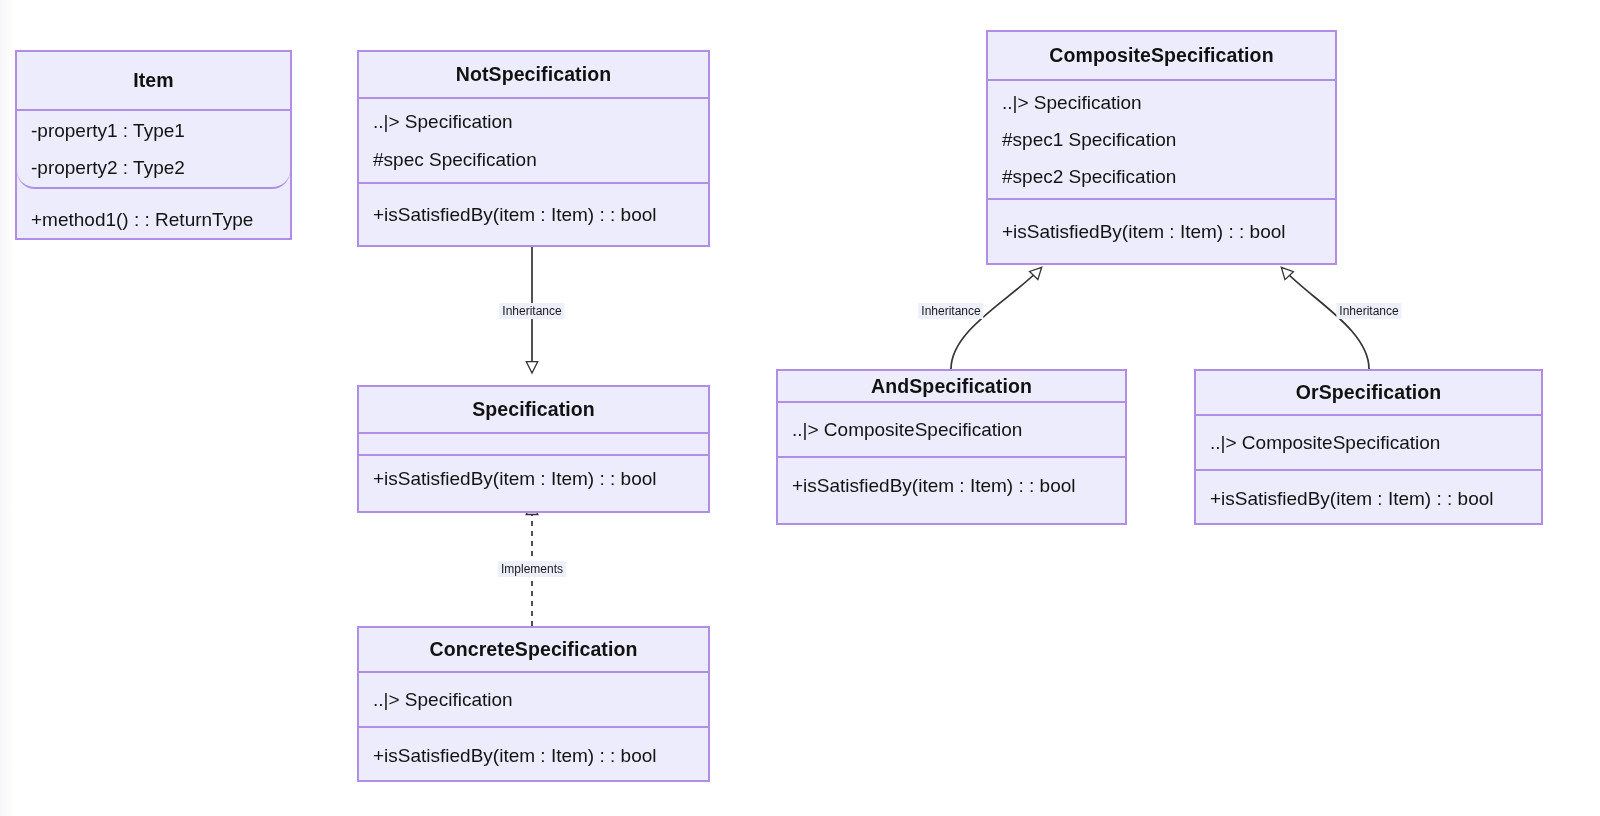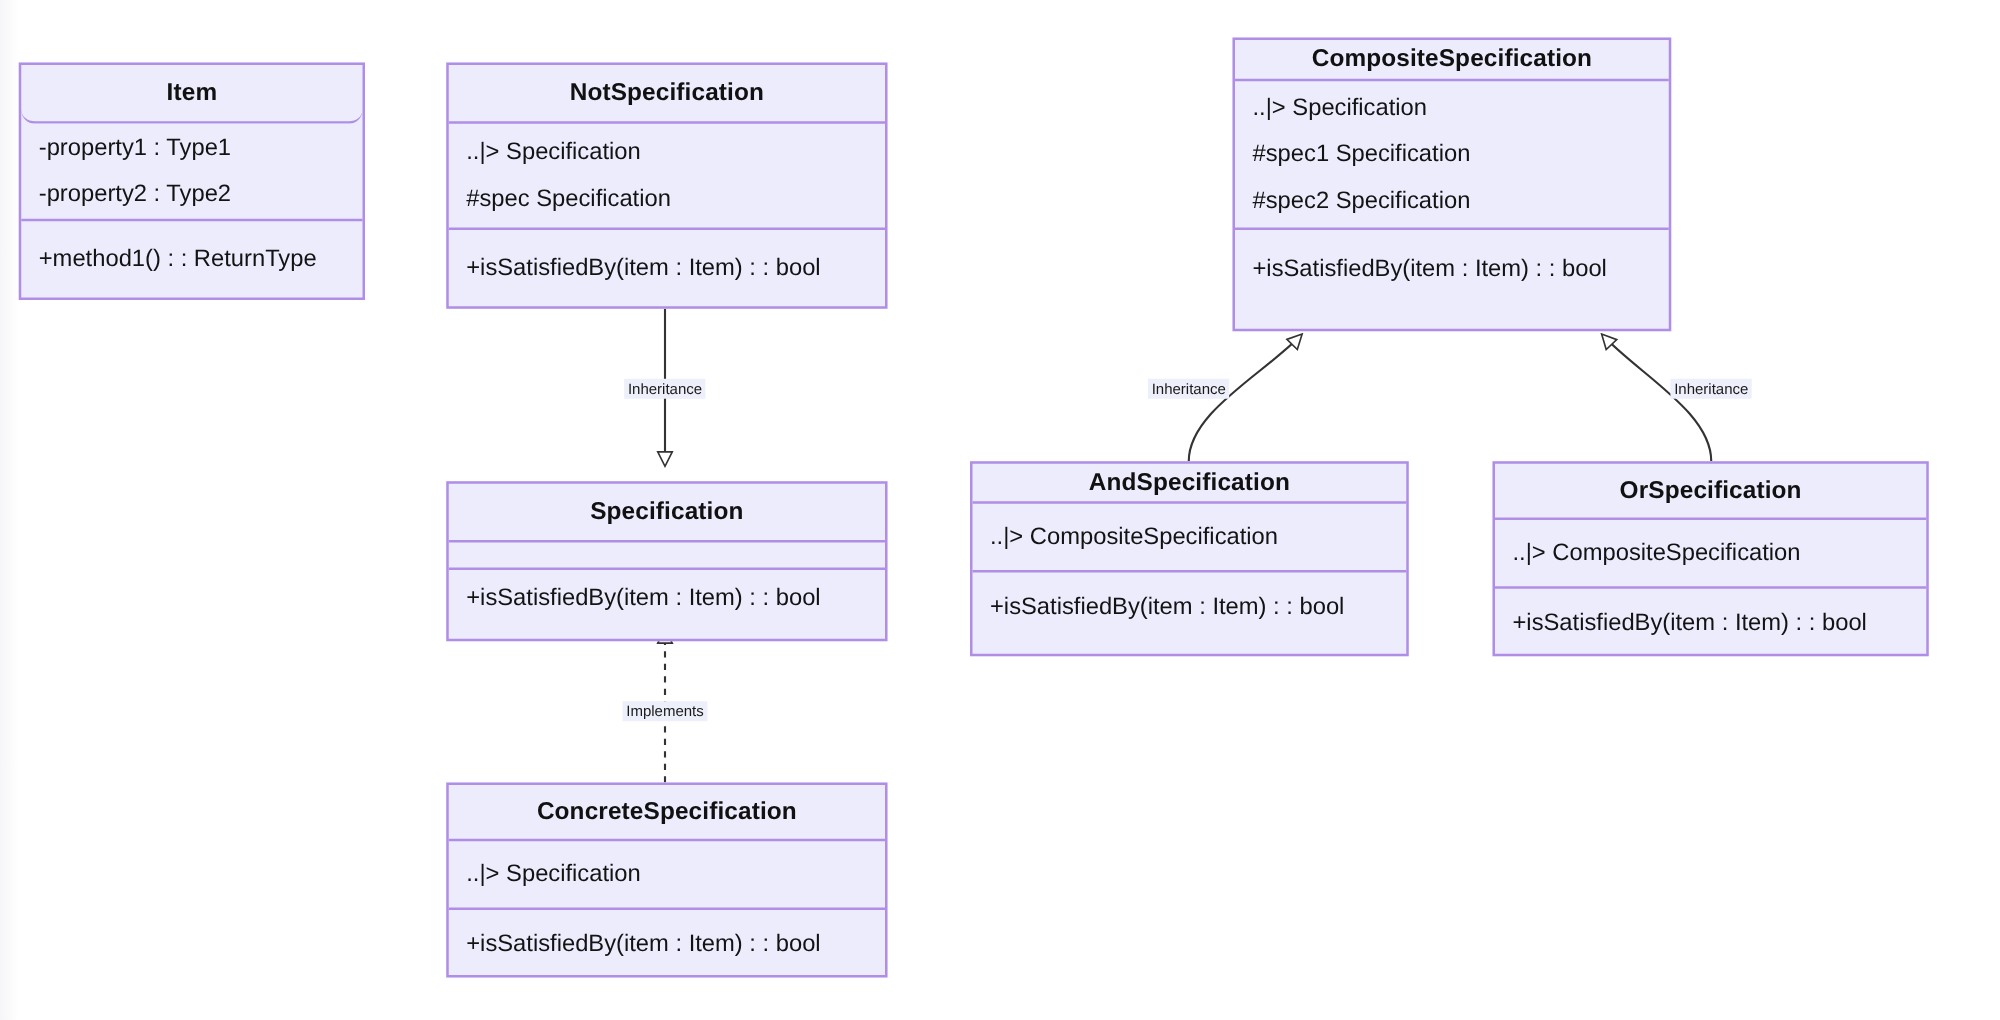--- a/index.html
+++ b/index.html
@@ -114,24 +114,24 @@
     <g>
       <path d="M951,369 C951,330 1010,300 1041,268" fill="none" stroke="#333333" stroke-width="1.7" marker-end="url(#hollow-tri)"></path>
     </g>
 
     <g>
       <path d="M1369,369 C1369,330 1312,300 1282,268" fill="none" stroke="#333333" stroke-width="1.7" marker-end="url(#hollow-tri)"></path>
     </g>
   </svg>
 
   <div class="uml-class" style="left:15px; top:50px; width:277px; height:190px;">
-    <div class="compartment title-compartment" style="height:47px;border-radius:11px;">
+    <div class="compartment title-compartment" style="height:59px;">
       <span>Item</span>
     </div>
-    <div class="compartment members-compartment" style="height:78px;">
+    <div class="compartment members-compartment" style="height:78px;border-radius:18px;">
       <div class="member-line">-property1 : Type1</div>
       <div class="member-line">-property2 : Type2</div>
     </div>
     <div class="compartment methods-compartment" style="height:61px;border-radius:16px;">
       <div class="member-line">+method1() : : ReturnType</div>
     </div>
   </div>
 
   <div class="uml-class" style="left:357px; top:50px; width:353px; height:197px;">
     <div class="compartment title-compartment" style="height:47px;">
@@ -140,21 +140,21 @@
     <div class="compartment members-compartment" style="height:85px;">
       <div class="member-line">..|&gt; Specification</div>
       <div class="member-line">#spec Specification</div>
     </div>
     <div class="compartment methods-compartment" style="height:61px;">
       <div class="member-line">+isSatisfiedBy(item : Item) : : bool</div>
     </div>
   </div>
 
   <div class="uml-class" style="left:986px; top:30px; width:351px; height:235px;">
-    <div class="compartment title-compartment" style="height:33px;">
+    <div class="compartment title-compartment" style="height:49px;">
       <span>CompositeSpecification</span>
     </div>
     <div class="compartment members-compartment" style="height:119px;">
       <div class="member-line">..|&gt; Specification</div>
       <div class="member-line">#spec1 Specification</div>
       <div class="member-line">#spec2 Specification</div>
     </div>
     <div class="compartment methods-compartment" style="height:63px;">
       <div class="member-line">+isSatisfiedBy(item : Item) : : bool</div>
     </div>

